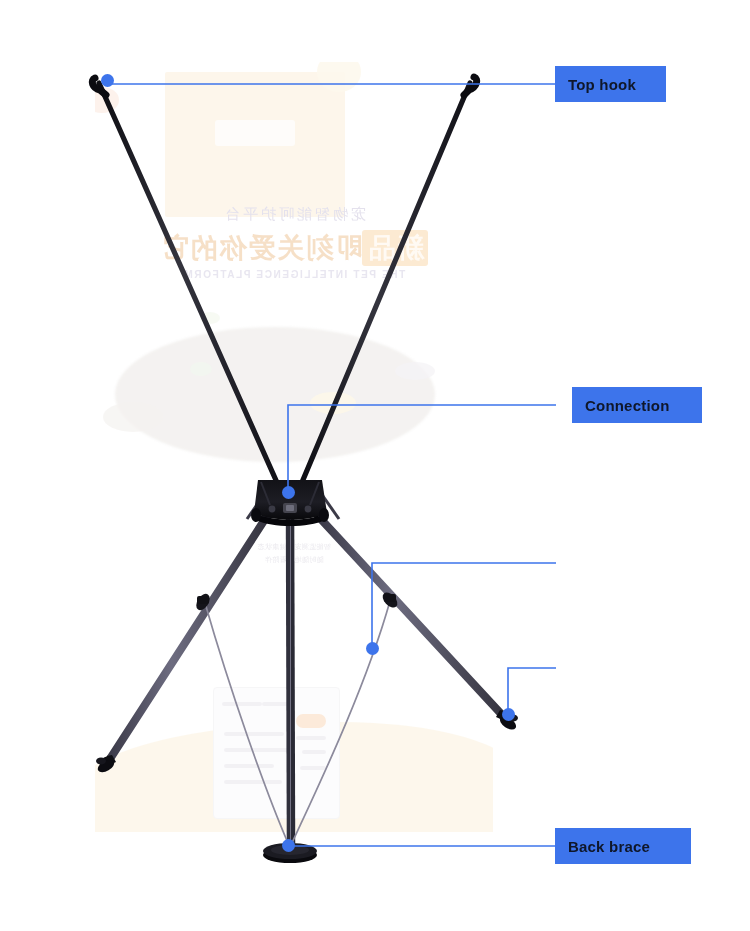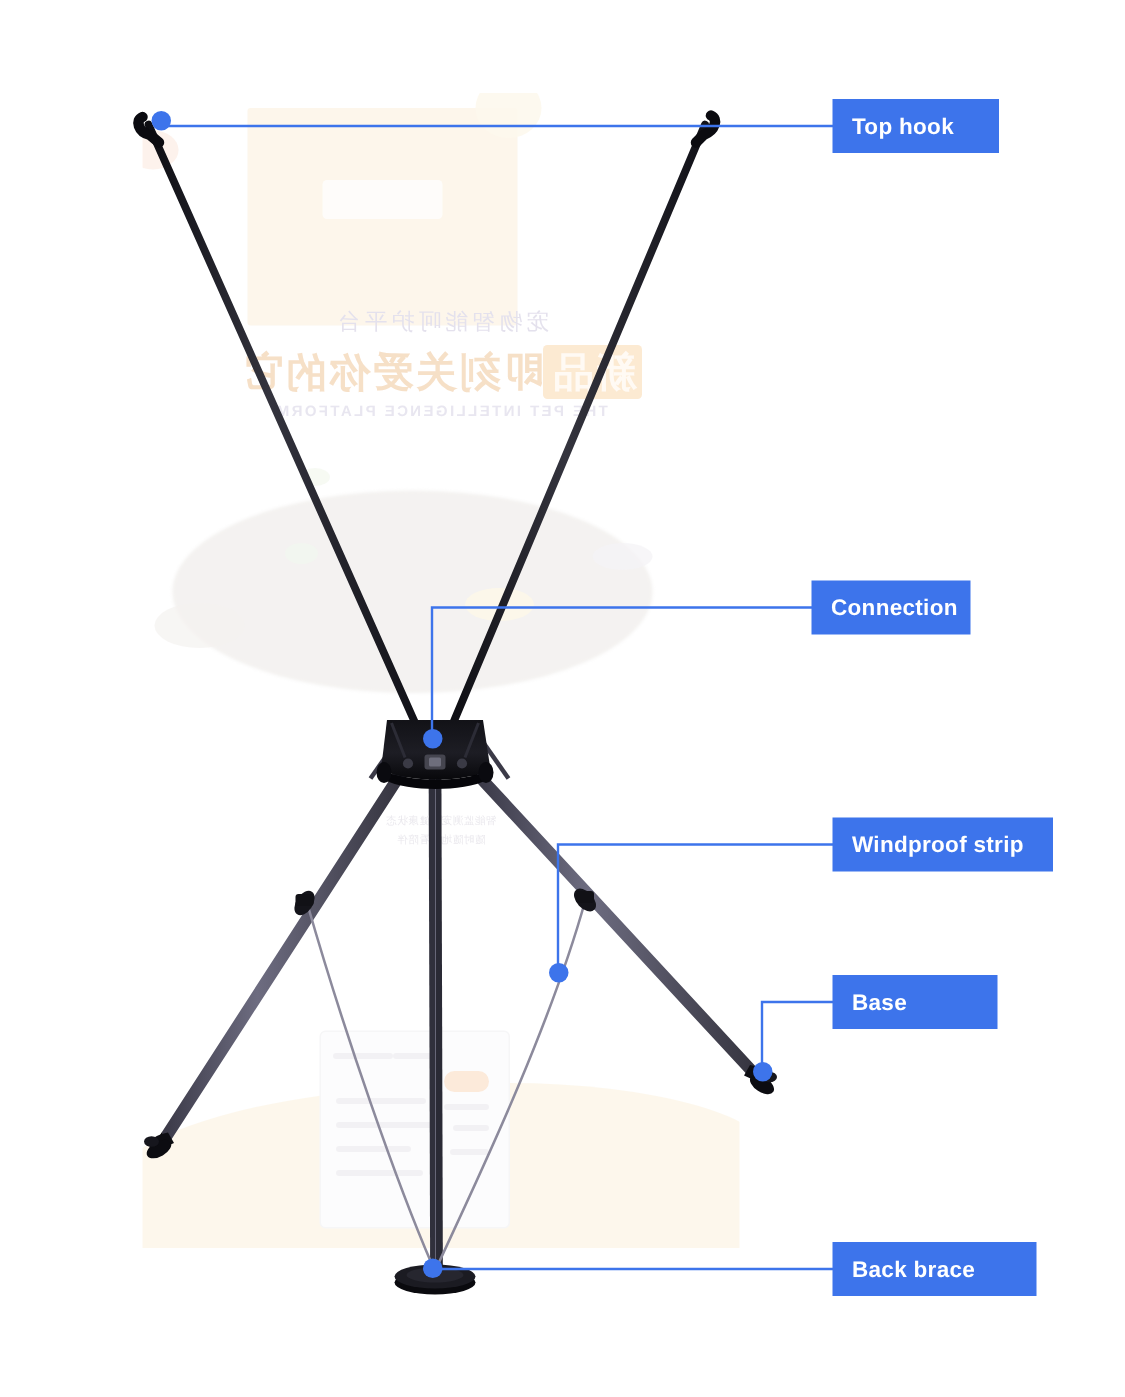--- a/index.html
+++ b/index.html
@@ -40,21 +40,21 @@
      color:#f0c79b;font-size:27px;font-weight:bold;letter-spacing:2px;}
   .bg-h2 .tag{display:inline-block;background:#fbd9ae;color:#fff7ec;padding:0 4px;border-radius:3px;}
   .bg-h3{position:absolute;left:0;width:398px;text-align:center;
      color:#d6d2e4;font-size:10px;font-weight:bold;letter-spacing:1.6px;}
   .bg-sm{position:absolute;left:0;width:398px;text-align:center;color:#dad7e0;font-size:7px;letter-spacing:.4px;}
 
   
   #product{position:absolute;left:0;top:0;width:750px;height:931px;}
 
   
-  .callout-label{position:absolute;background:#3d74eb;color:#ffffff;
+  .callout-label{position:absolute;background:#3d74eb;color:#0f172a;
      font-size:15px;font-weight:bold;letter-spacing:.2px;
      display:flex;align-items:center;padding:0 13px;height:36px;box-sizing:border-box;
      white-space:nowrap;font-family:"Liberation Sans",sans-serif;}
   .dot{position:absolute;width:13px;height:13px;border-radius:50%;background:#3d74eb;}
 </style>
 </head>
 <body>
 
 <div id="stage">
 
@@ -190,29 +190,23 @@
   <div class="dot" style="left:101px;top:74px;"></div>
   <div class="dot" style="left:282px;top:486px;"></div>
   <div class="dot" style="left:366px;top:642px;"></div>
   <div class="dot" style="left:502px;top:708px;"></div>
   <div class="dot" style="left:282px;top:839px;"></div>
 
   <div class="callout-label" style="left:555px;top:66px;width:111px;">
     <span>Top hook</span>
   </div>
 
-  <div class="callout-label" style="left:541px;top:387px;width:106px;">
+  <div class="callout-label" style="left:572px;top:387px;width:130px;">
     <span>Connection</span>
   </div>
 
-  <div class="callout-label" style="left:555px;top:545px;width:147px;">
-    <span>Windproof strip</span>
-  </div>
-
-  <div class="callout-label" style="left:555px;top:650px;width:110px;">
-    <span>Base</span>
-  </div>
+
 
   <div class="callout-label" style="left:555px;top:828px;width:136px;">
     <span>Back brace</span>
   </div>
 
 </div>
 
 </body></html>

